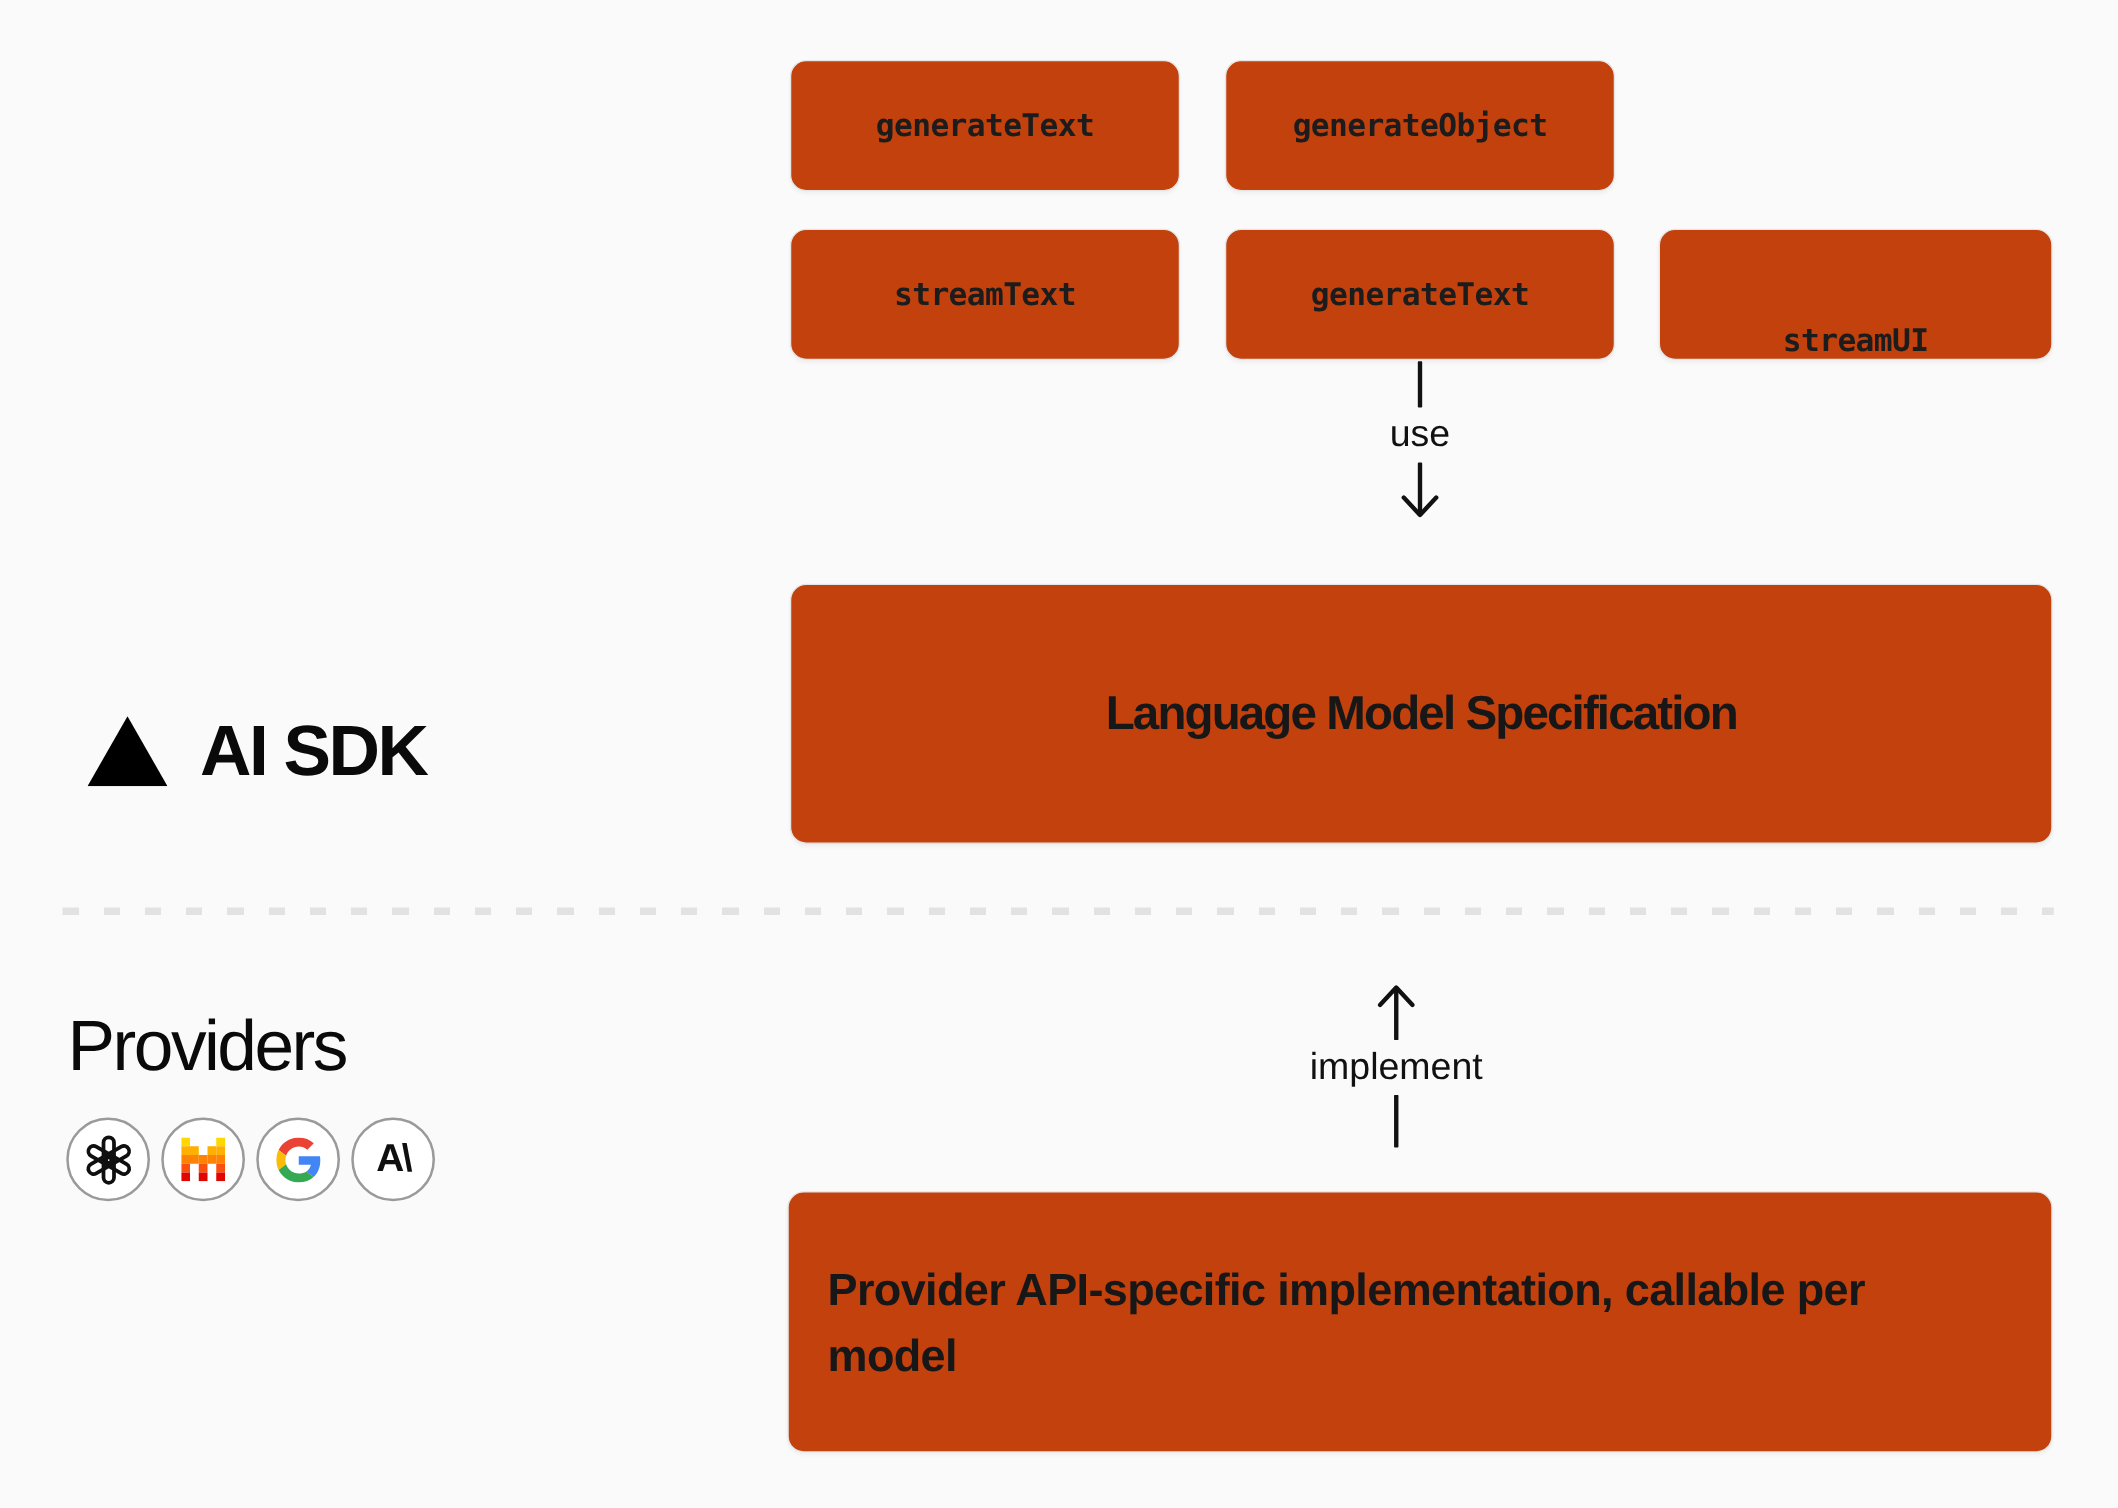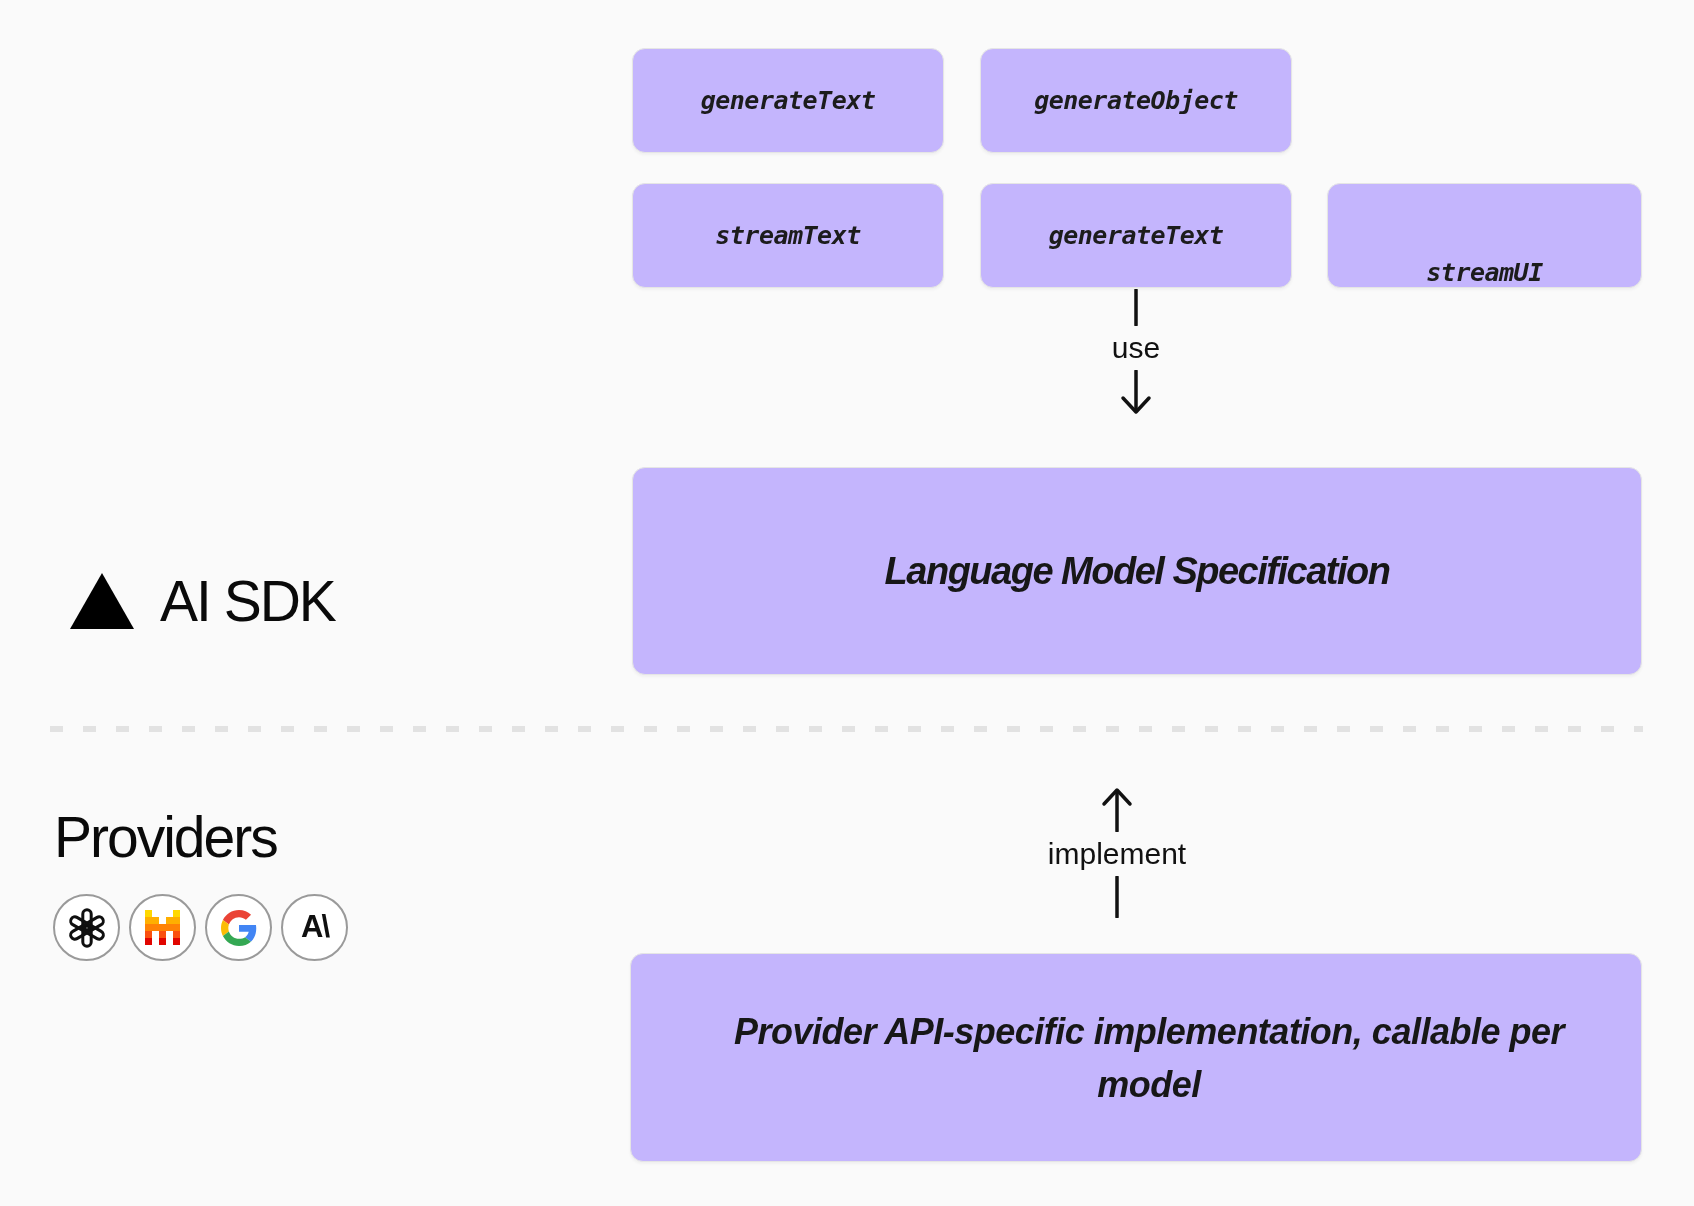--- a/index.html
+++ b/index.html
@@ -10,26 +10,25 @@
     background: #fafafa;
     font-family: "Liberation Sans", sans-serif;
     color: #171717;
     overflow: hidden;
     position: relative;
   }
 
   
   .card {
     position: absolute;
-    background: #c4b5fd;
+    background: #c2410c;
     border: 1.5px solid #e5e5e5;
     border-radius: 13px;
     box-shadow: 0 2px 3px rgba(0,0,0,0.045);
     box-sizing: border-box;
-    font-style: italic;
   }
 
   
   .fn-box {
     display: flex;
     align-items: center;
     justify-content: center;
   }
   .fn-label {
     font-family: "DejaVu Sans Mono", monospace;
@@ -73,21 +72,21 @@
   .brand {
     position: absolute;
     left: 70px;
     top: 568px;
     display: flex;
     align-items: center;
     gap: 26px;
   }
   .brand-name {
     font-size: 57px;
-    font-weight: 400;
+    font-weight: 700;
     letter-spacing: -2px;
     color: #0a0a0a;
     white-space: nowrap;
   }
 
   
   .divider {
     position: absolute;
     left: 50px;
     top: 726px;
@@ -135,21 +134,20 @@
     transform: translateY(-1px);
   }
 
   
   .impl-box {
     display: flex;
     flex-direction: column;
     justify-content: center;
     padding-left: 31px;
     padding-right: 5px;
-    align-items: center;
   }
   .impl-line {
     font-size: 36px;
     font-weight: 700;
     letter-spacing: -0.5px;
     line-height: 53px;
     color: #171717;
     white-space: nowrap;
   }
 </style>

